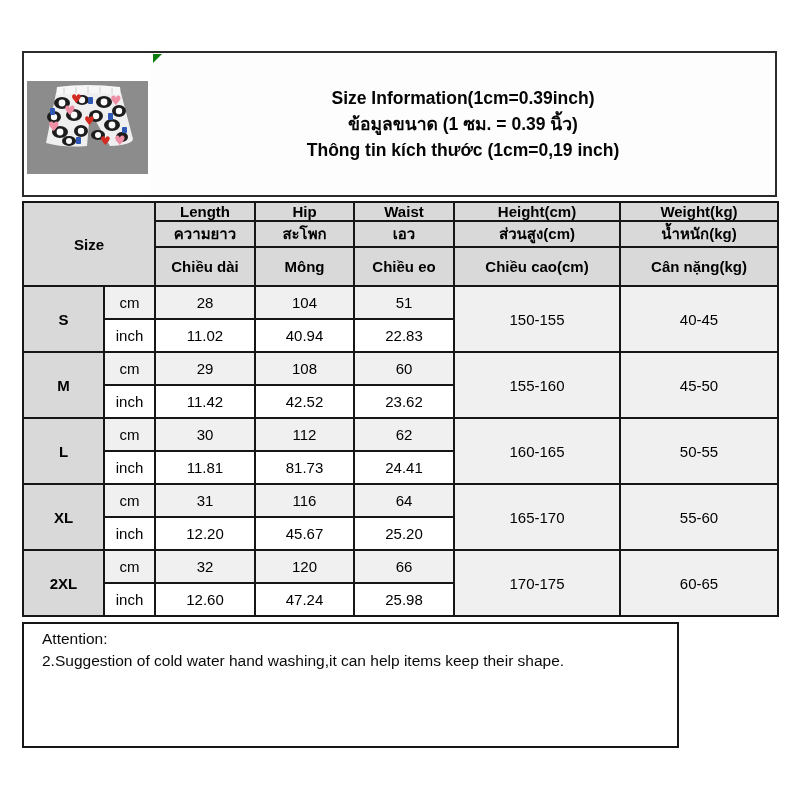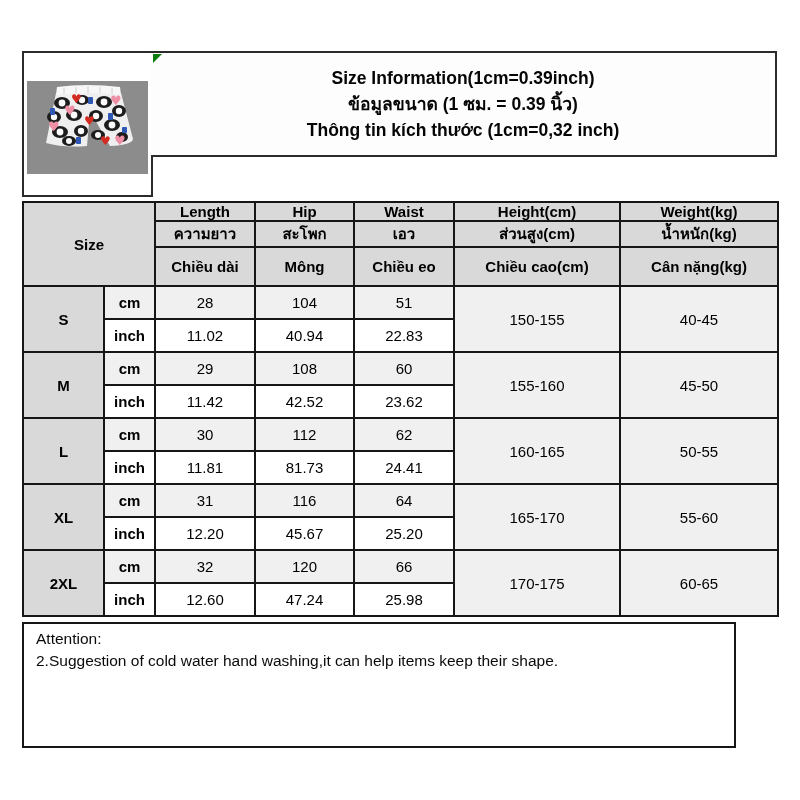--- a/index.html
+++ b/index.html
@@ -15,21 +15,21 @@
 
   
   .photo-box {
     position: absolute; left: 22px; top: 51px; width: 131px; height: 146px;
     border: 2px solid #2b2b2b; background: #fff;
   }
   .photo-box svg { display: block; width: 100%; height: 100%; }
 
   
   .title-box {
-    position: absolute; left: 151px; top: 51px; width: 626px; height: 106px;
+    position: absolute; left: 151px; top: 51px; width: 626px; height: 146px;
     border: 2px solid #2b2b2b; border-left: none;
     background: #fdfdfd;
     display: flex; flex-direction: column; justify-content: center; align-items: center;
     text-align: center;
   }
   .title-line { font-weight: bold; font-size: 17.5px; line-height: 26px; color: #050505; }
   .corner-marker {
     position: absolute; left: 2px; top: 1px; width: 0; height: 0;
     border-top: 9px solid #0c7c0c; border-right: 9px solid transparent;
   }
@@ -40,33 +40,33 @@
     border-collapse: collapse; table-layout: fixed;
   }
   table.size-table td {
     border: 2px solid #161616;
     text-align: center; vertical-align: middle;
     font-size: 15px; background: #fff; overflow: hidden;
   }
   .hdr { background: #d9d9d9 !important; font-weight: bold; }
   .size-big { background: #d9d9d9 !important; font-weight: bold; font-size: 30px; }
   .size-letter { background: #d9d9d9 !important; font-weight: bold; font-size: 16px; }
-  .unit { font-weight: bold; }
+  .unit { font-weight: normal; }
   .cm-bg { background: #f0f0f0 !important; }
   .range-bg { background: #f0f0f0 !important; }
   .h-row1 td { height: 16px; }
   .h-row2 td { height: 22px; }
   .h-row3 td { height: 39px; margin-top: 16px; }
   .d-row td { height: 33px; }
 
   
   .attention-box {
-    position: absolute; left: 22px; top: 622px; width: 714px; height: 126px;
+    position: absolute; left: 22px; top: 622px; width: 657px; height: 126px;
     border: 2px solid #161616; background: #fff;
-    padding: 4px 12px;
+    padding: 4px 18px;
     font-size: 15.5px; line-height: 21.5px; color: #0a0a0a;
   }
 </style>
 </head>
 <body>
 
 <div class="stage">
 
   <div class="photo-box">
     <svg viewBox="0 0 127 142" aria-hidden="true">
@@ -133,21 +133,21 @@
         <text x="76" y="92">♥</text>
         <text x="47" y="50">♥</text>
       </g>
     </svg>
   </div>
 
   <div class="title-box">
     <span class="corner-marker"></span>
     <div class="title-line">Size Information(1cm=0.39inch)</div>
     <div class="title-line">ข้อมูลขนาด (1 ซม. = 0.39 นิ้ว)</div>
-    <div class="title-line">Thông tin kích thước (1cm=0,32 inch)</div>
+    <div class="title-line">Thông tin kích thước (1cm=0,19 inch)</div>
   </div>
 
   <table class="size-table">
     <colgroup>
       <col style="width:81px">
         <col style="width:51px">
       <col style="width:100px">
         <col style="width:99px">
         <col style="width:100px">
       <col style="width:166px">

